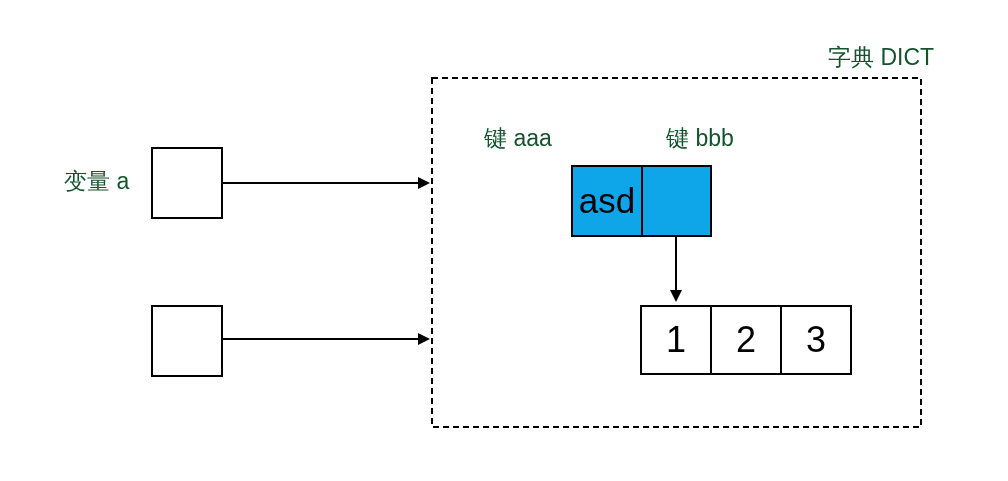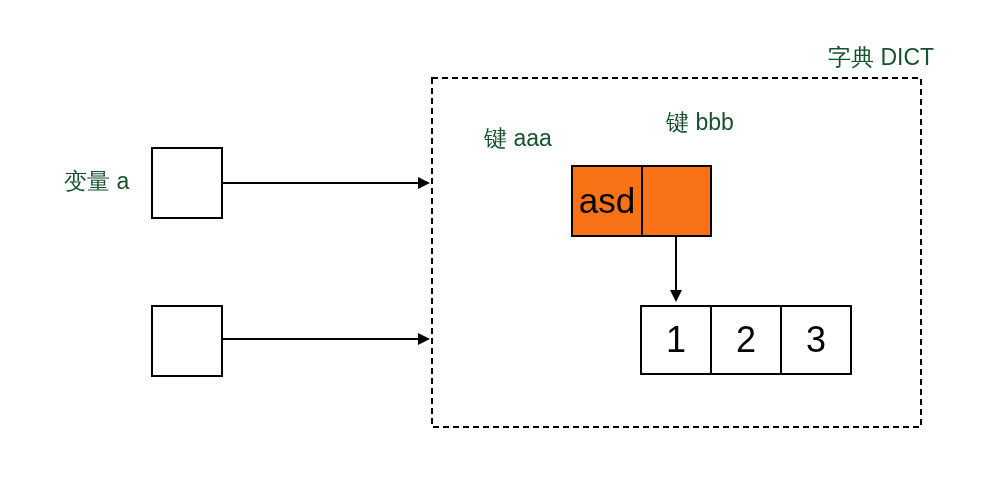--- a/index.html
+++ b/index.html
@@ -27,21 +27,21 @@
     position: absolute;
     font-size: 23px;
     line-height: 30px;
     white-space: nowrap;
     color: #14532d;
   }
   .var-a-label { left: 48px;  top: 166px; margin-left: 16px; }
   .var-b-label { left: 48px;  top: 326px; }
   .dict-title  { left: 828px; top: 42px;  }
   .key-aaa     { left: 484px; top: 123px; }
-  .key-bbb     { left: 666px; top: 107px; }
+  .key-bbb     { left: 666px; top: 123px; }
 
   .node {
     position: absolute;
     width: 72px;
     height: 72px;
     border: 2px solid #000000;
     box-sizing: border-box;
     background: #ffffff;
   }
   .box-a { left: 151px; top: 147px; }
@@ -49,21 +49,21 @@
 
   .pair-box {
     position: absolute;
     left: 571px;
     top: 165px;
     width: 141px;
     height: 72px;
     border: 2px solid #000000;
     box-sizing: border-box;
     display: flex;
-    background: #f97316;
+    background: #0ea5e9;
   }
   .cell {
     display: flex;
     align-items: center;
     justify-content: center;
     box-sizing: border-box;
     overflow: hidden;
   }
   .cell-aaa {
     width: 70px;

